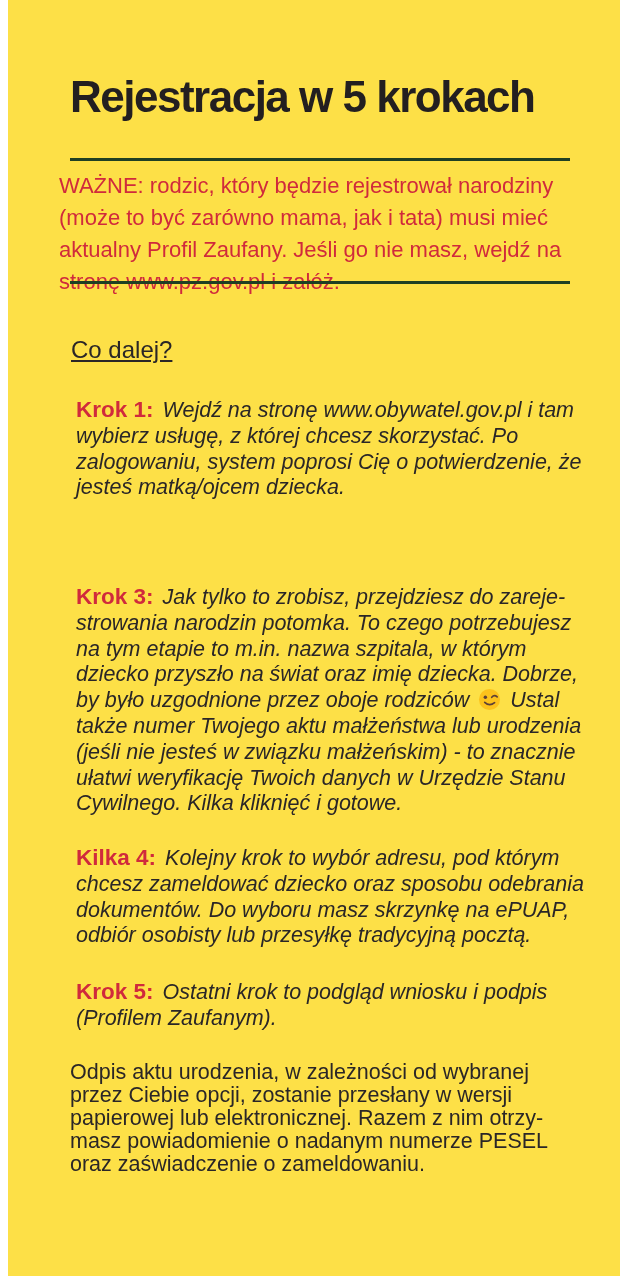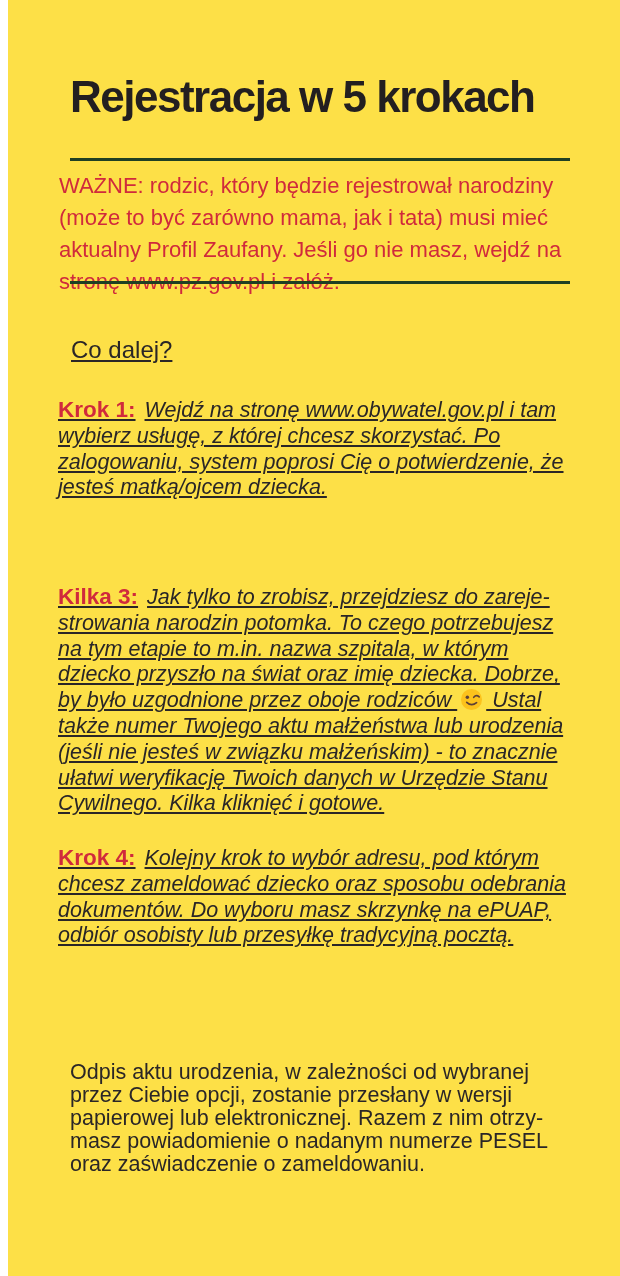--- a/index.html
+++ b/index.html
@@ -32,23 +32,23 @@
   .notice{
     position:absolute;left:51px;top:170px;
     font-size:22px;line-height:32px;
     color:var(--red);
   }
   .subheading{
     position:absolute;left:63px;top:336px;
     font-size:24px;color:var(--text);text-decoration:underline;
   }
   .step{
-    position:absolute;left:50px;
+    position:absolute;left:68px;
     font-size:21.5px;line-height:25.8px;
-    font-style:italic;color:var(--text);text-decoration:underline;
+    font-style:italic;color:var(--text);
   }
   .step .step-label{
     font-style:normal;font-weight:bold;
     font-size:22.5px;color:var(--red);
     margin-right:9px;
   }
   .step1{top:397px;}
   .step2{top:527px;}
   .step3{top:584px;}
   .step4{top:845px;}
@@ -78,28 +78,31 @@
   <div class="rule bottom"></div>
 
   <div class="subheading">Co dalej?</div>
 
   <div class="step step1">
     <span class="step-label">Krok 1:</span><span class="step-body">Wejdź na stronę www.obywatel.gov.pl i tam<br>wybierz usługę, z której chcesz skorzystać. Po<br>zalogowaniu, system poprosi Cię o potwierdzenie, że<br>jesteś matką/ojcem dziecka.</span>
   </div>
 
 
   <div class="step step3">
-    <span class="step-label">Kilka 3:</span><span class="step-body">Jak tylko to zrobisz, przejdziesz do zareje-<br>strowania narodzin potomka. To czego potrzebujesz<br>na tym etapie to m.in. nazwa szpitala, w którym<br>dziecko przyszło na świat oraz imię dziecka. Dobrze,<br>by było uzgodnione przez oboje rodziców <svg class="wink" viewBox="0 0 36 36" aria-hidden="true">
+    <span class="step-label">Krok 3:</span><span class="step-body">Jak tylko to zrobisz, przejdziesz do zareje-<br>strowania narodzin potomka. To czego potrzebujesz<br>na tym etapie to m.in. nazwa szpitala, w którym<br>dziecko przyszło na świat oraz imię dziecka. Dobrze,<br>by było uzgodnione przez oboje rodziców <svg class="wink" viewBox="0 0 36 36" aria-hidden="true">
     <circle cx="18" cy="18" r="16.5" fill="#fcc21c"></circle>
     <circle cx="11.5" cy="14.5" r="2.7" fill="#5d4037"></circle>
     <path d="M21.5 14.5 q4 -4.5 8.5 -0.5" stroke="#5d4037" stroke-width="2.6" fill="none" stroke-linecap="round"></path>
     <path d="M10.5 22.5 q7.5 7 15.5 0.5" stroke="#5d4037" stroke-width="2.6" fill="none" stroke-linecap="round"></path>
   </svg> Ustal<br>także numer Twojego aktu małżeństwa lub urodzenia<br>(jeśli nie jesteś w związku małżeńskim) - to znacznie<br>ułatwi weryfikację Twoich danych w Urzędzie Stanu<br>Cywilnego. Kilka kliknięć i gotowe.</span>
   </div>
 
   <div class="step step4">
-    <span class="step-label">Krok 4:</span><span class="step-body">Kolejny krok to wybór adresu, pod którym<br>chcesz zameldować dziecko oraz sposobu odebrania<br>dokumentów. Do wyboru masz skrzynkę na ePUAP,<br>odbiór osobisty lub przesyłkę tradycyjną pocztą.</span>
+    <span class="step-label">Kilka 4:</span><span class="step-body">Kolejny krok to wybór adresu, pod którym<br>chcesz zameldować dziecko oraz sposobu odebrania<br>dokumentów. Do wyboru masz skrzynkę na ePUAP,<br>odbiór osobisty lub przesyłkę tradycyjną pocztą.</span>
   </div>
 
+  <div class="step step5">
+    <span class="step-label">Krok 5:</span><span class="step-body">Ostatni krok to podgląd wniosku i podpis<br>(Profilem Zaufanym).</span>
+  </div>
 
   <div class="closing">Odpis aktu urodzenia, w zależności od wybranej<br>przez Ciebie opcji, zostanie przesłany w wersji<br>papierowej lub elektronicznej. Razem z nim otrzy-<br>masz powiadomienie o nadanym numerze PESEL<br>oraz zaświadczenie o zameldowaniu.</div>
 
 </div>
 
 </body></html>

